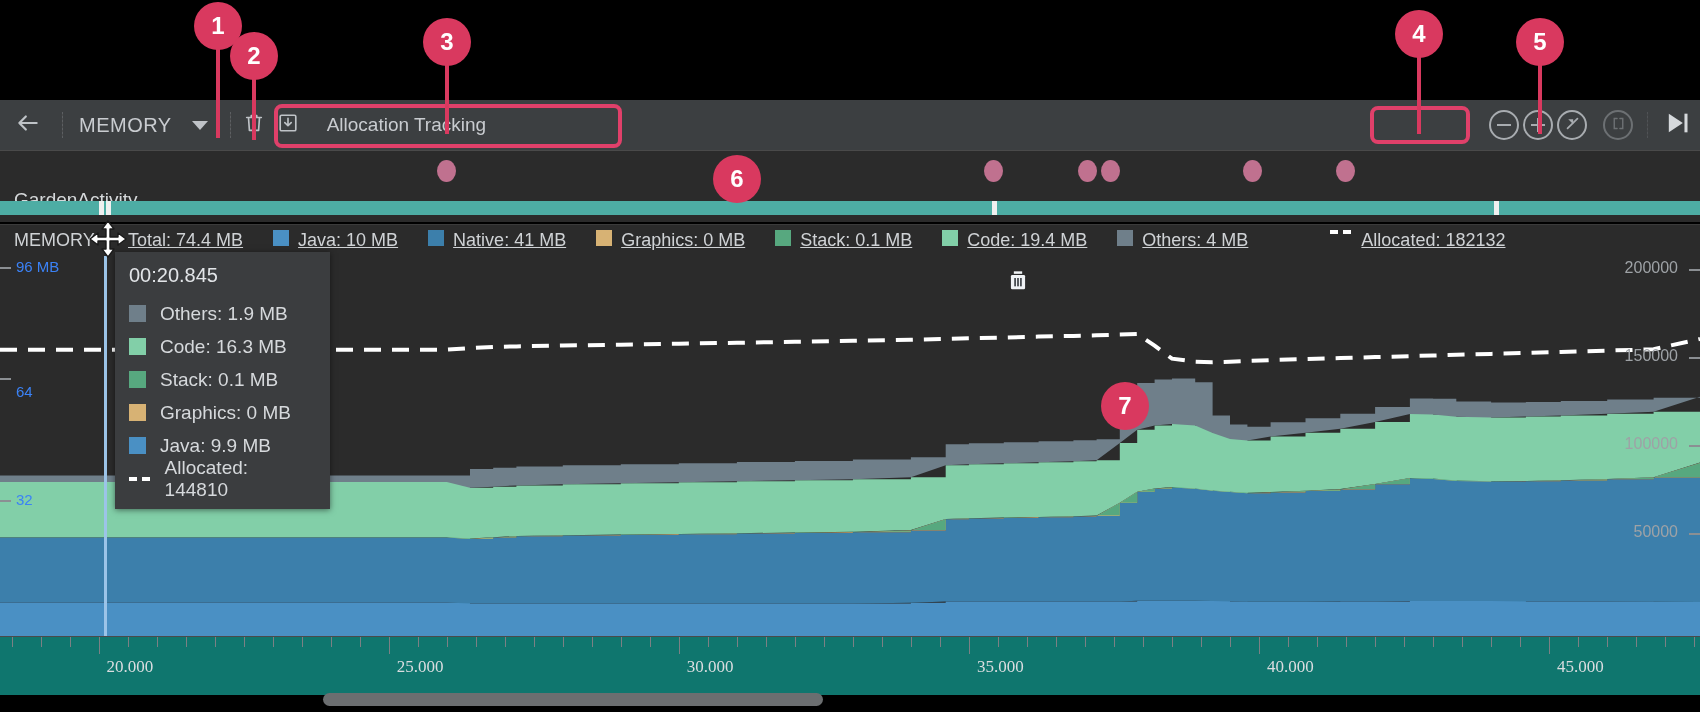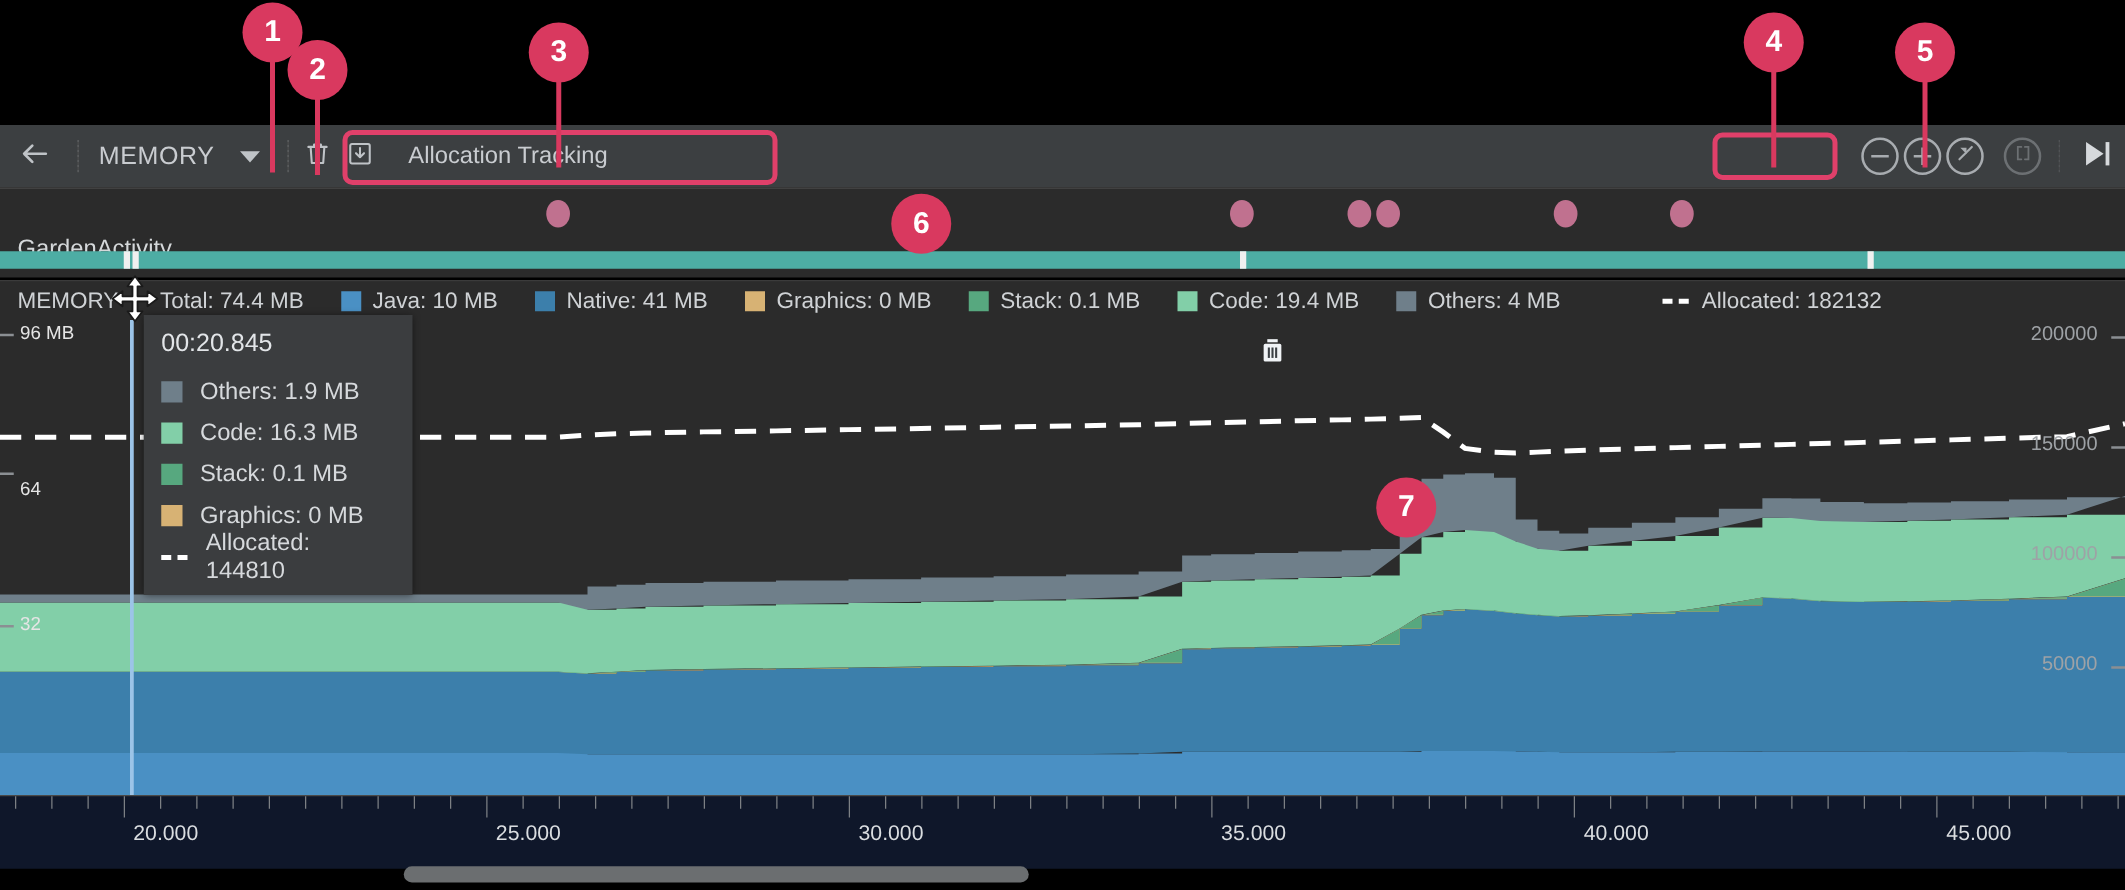--- a/index.html
+++ b/index.html
@@ -71,34 +71,34 @@
   }
   .actbar .nick{ position:absolute; top:0; width:5px;height:14px; background:#f0f0f0; }
 
   
   .legend{
     position:absolute; left:0; top:224px; width:1700px; height:32px;
     background:#2b2b2b; display:flex; align-items:center;
     font-size:18px; color:#cfd2d5; border-top:1px solid #3b3b3b;
   }
   .leg-title{ padding-left:14px; width:128px; }
-  .leg-item{ display:flex; align-items:center; margin-right:30px; white-space:nowrap; }
+  .leg-item{ display:flex; margin-right:30px; white-space:nowrap;text-decoration:underline; }
   .sw{ width:16px;height:16px; margin-right:9px; display:inline-block; }
   .dashsw{ width:22px; height:4px; margin-right:9px; position:relative; }
   .dashsw:before,.dashsw:after{ content:""; position:absolute; top:0; width:8px;height:4px;background:#fff; }
   .dashsw:before{left:0;} .dashsw:after{left:13px;}
 
   
   .chart{
     position:absolute; left:0; top:256px; width:1700px; height:380px;
     background:#2b2b2b; overflow:hidden;
   }
   .chart svg{ position:absolute; left:0; top:0; }
   .yleft{ position:absolute; left:0; top:0; width:120px; height:100%; pointer-events:none;}
-  .yleft .tk{ position:absolute; left:16px; font-size:15px; color:#e5e5e5; }
+  .yleft .tk{ position:absolute; left:16px; font-size:15px; color:#3b82f6; }
   .yleft .tkdash{ position:absolute; left:0; width:11px; height:2px; background:#8b8f93; }
   .yright{ position:absolute; right:0; top:0; width:140px; height:100%; pointer-events:none;}
   .yright .tk{ position:absolute; right:22px; font-size:16px; color:#9ea2a6; }
   .yright .tkdash{ position:absolute; right:0; width:11px; height:2px; background:#8b8f93; }
 
   .cursorline{ position:absolute; top:0; width:3px; height:100%; background:#9cc4e8; }
 
   .gcmark{ position:absolute; width:20px; height:26px; }
 
   
@@ -109,21 +109,21 @@
   }
   .tooltip .time{ margin-bottom:10px; font-size:20px; color:#e2e5e8; }
   .tooltip .row{ display:flex; align-items:center; height:33px; }
   .tooltip .row .sw{ width:17px;height:17px; margin-right:14px; }
   .tooltip .row .dashsw{ margin-right:14px; }
   .tooltip .total{ margin-top:6px; }
 
   
   .xaxis{
     position:absolute; left:0; top:636px; width:1700px; height:59px;
-    background:#0f172a; border-top:1px solid #4a4a4a;
+    background:#0f766e; border-top:1px solid #4a4a4a;font-family:Liberation Serif, serif;
   }
   .xaxis .tick{ position:absolute; top:0; width:1px; background:#7c8084; }
   .xaxis .xlab{ position:absolute; top:20px; font-size:17px; color:#dadde0; }
   .scrollbar{
     position:absolute; left:323px; top:56px; width:500px; height:13px;
     background:#6b6e70; border-radius:7px;
   }
 
   
   .movecursor{ position:absolute; z-index:70; width:44px;height:44px; }
@@ -342,20 +342,24 @@
     <span class="sw" style="background:#82cfa8"></span>
     <span>Code: 16.3 MB</span>
   </div>
   <div class="row">
     <span class="sw" style="background:#57a87f"></span>
     <span>Stack: 0.1 MB</span>
   </div>
   <div class="row">
     <span class="sw" style="background:#d7b274"></span>
     <span>Graphics: 0 MB</span>
+  </div>
+  <div class="row">
+    <span class="sw" style="background:#4a90c4"></span>
+    <span>Java: 9.9 MB</span>
   </div>
   <div class="row">
     <span class="dashsw"></span>
     <span>Allocated: 144810</span>
   </div>
 </div>
 
 <div class="xaxis">
   <div id="xticks">
       <div class="tick" style="left: 11.6px; height: 10px;"></div>

